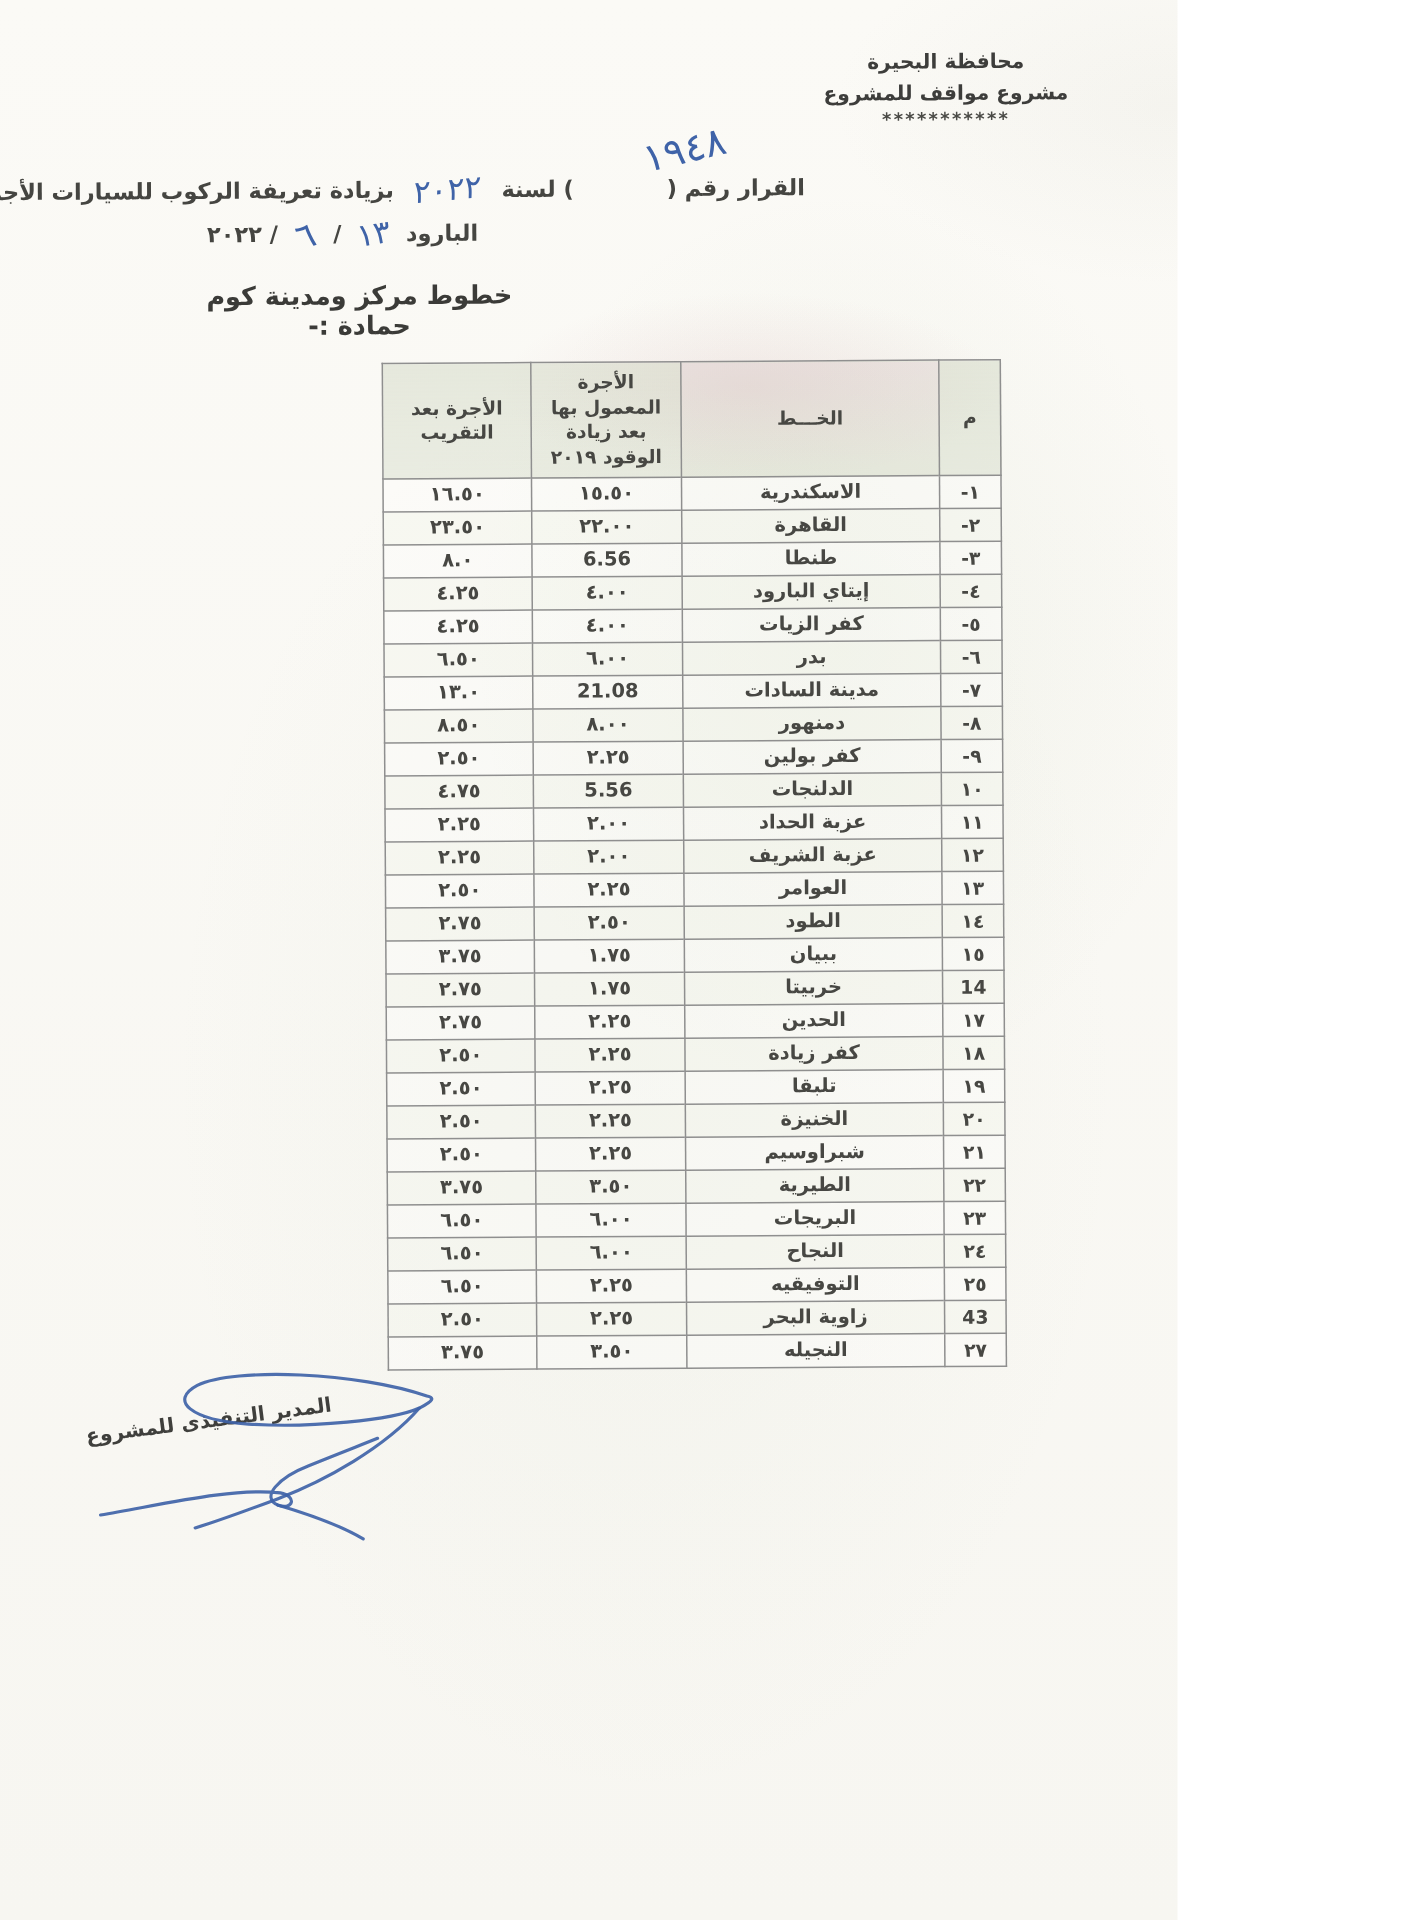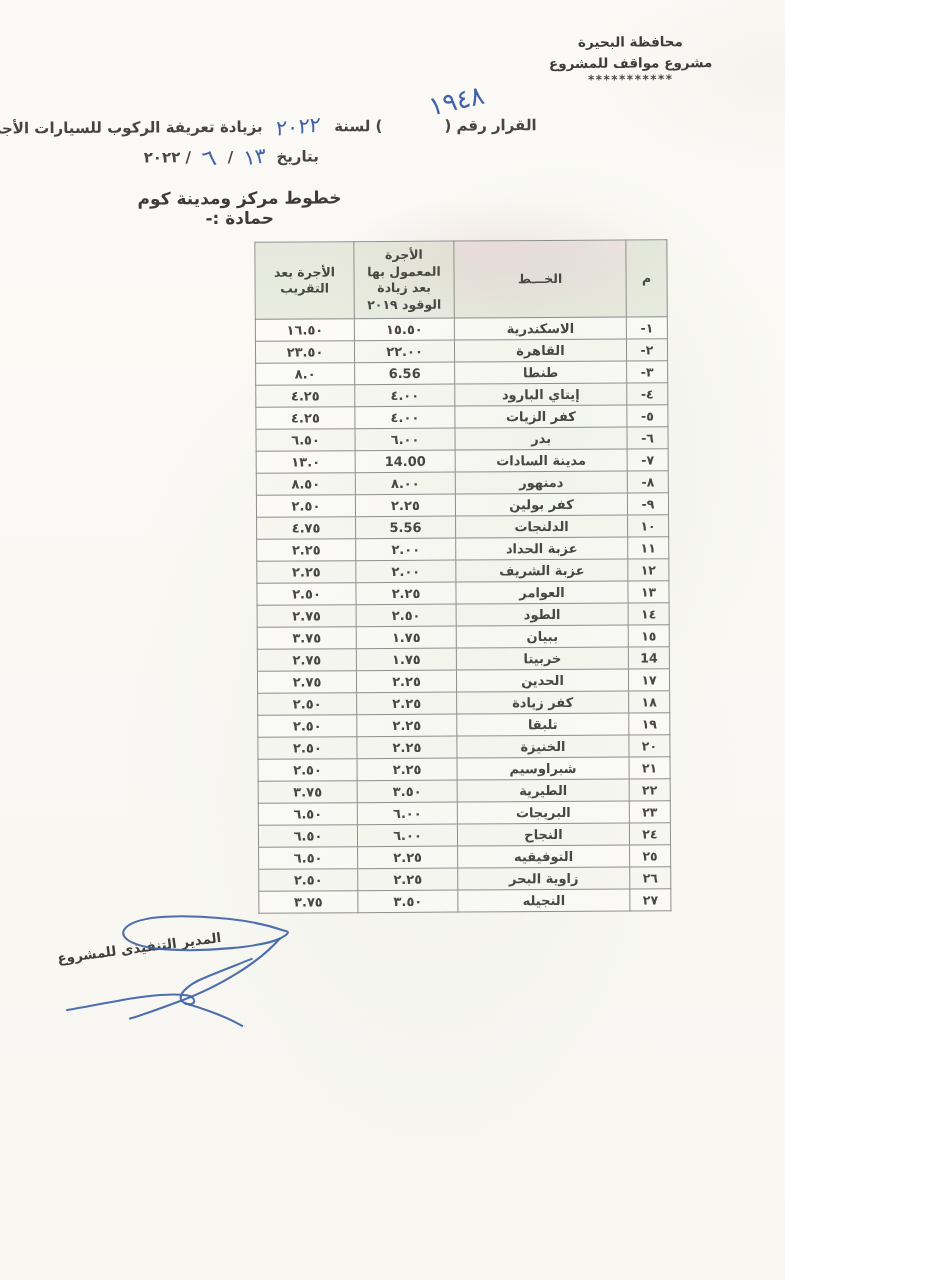--- a/index.html
+++ b/index.html
@@ -92,21 +92,21 @@
     </div>
 
     <div class="decree">
       <div class="line1">
         <span class="hw hw-decree-no">١٩٤٨</span>
         <span>القرار رقم (</span><span class="paren-gap"></span><span>) لسنة</span>
         <span class="hw hw-year">٢٠٢٢</span>
         <span>بزيادة تعريفة الركوب للسيارات الأجرة</span>
       </div>
       <div class="line2">
-        <span>بتاريخ</span>
+        <span>البارود</span>
         <span class="hw hw-day">١٣</span>
         <span>/</span>
         <span class="hw hw-month">٦</span>
         <span>/</span>
         <span>٢٠٢٢</span>
       </div>
     </div>
 
     <div class="section-title">خطوط مركز ومدينة كوم حمادة :-</div>
 
@@ -165,21 +165,21 @@
       <tr>
         <td class="n">٦-</td>
         <td>بدر</td>
         <td>٦.٠٠</td>
         <td>٦.٥٠</td>
       </tr>
 
       <tr>
         <td class="n">٧-</td>
         <td>مدينة السادات</td>
-        <td>14.00</td>
+        <td>21.08</td>
         <td>١٣.٠</td>
       </tr>
 
       <tr>
         <td class="n">٨-</td>
         <td>دمنهور</td>
         <td>٨.٠٠</td>
         <td>٨.٥٠</td>
       </tr>
 
@@ -296,21 +296,21 @@
       </tr>
 
       <tr>
         <td class="n">٢٥</td>
         <td>التوفيقيه</td>
         <td>٢.٢٥</td>
         <td>٦.٥٠</td>
       </tr>
 
       <tr>
-        <td class="n">٢٦</td>
+        <td class="n">43</td>
         <td>زاوية البحر</td>
         <td>٢.٢٥</td>
         <td>٢.٥٠</td>
       </tr>
 
       <tr>
         <td class="n">٢٧</td>
         <td>النجيله</td>
         <td>٣.٥٠</td>
         <td>٣.٧٥</td>

